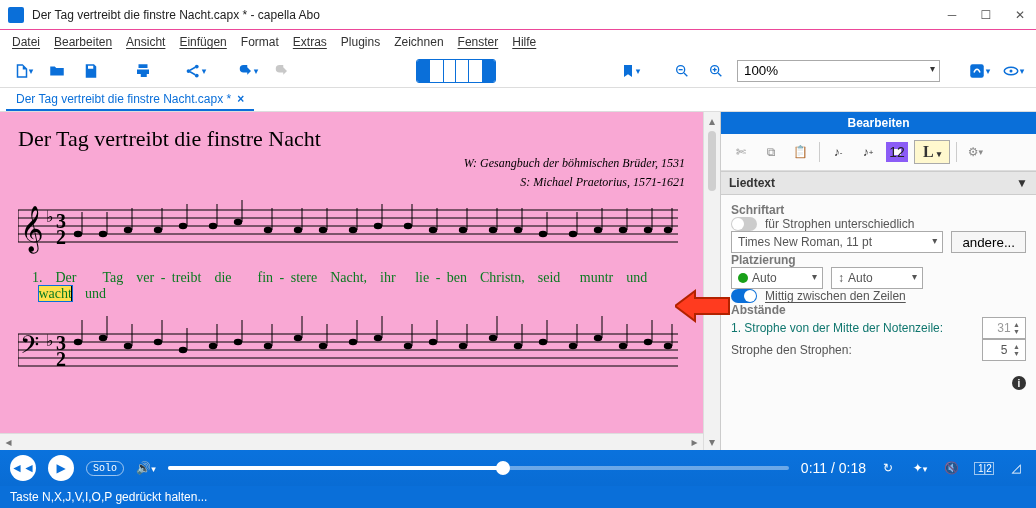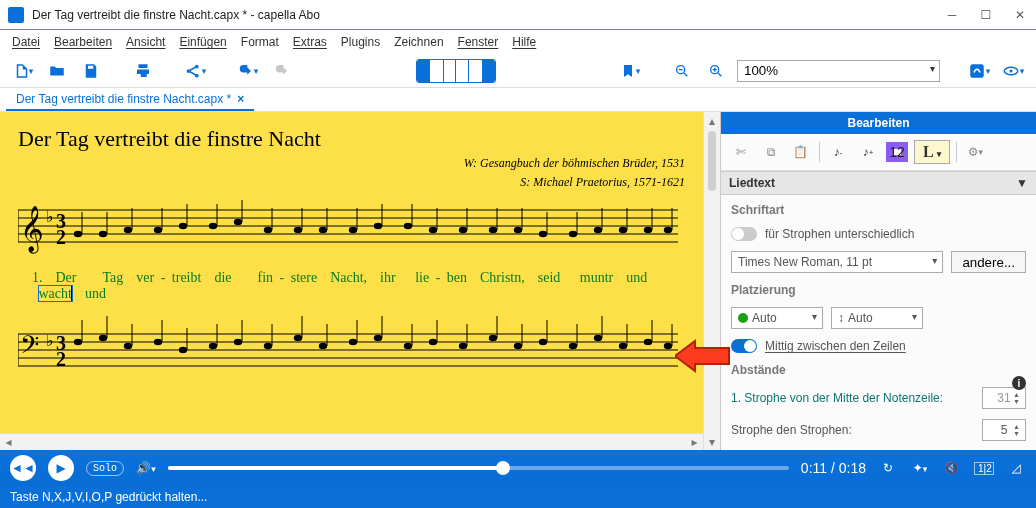--- a/index.html
+++ b/index.html
@@ -19,42 +19,42 @@
 .view-group .vb { width:26px; height:22px; cursor:pointer; display:flex; }
 .view-group .vb span { flex:1; }
 .zoom-select { border:1px solid #aaa; height:22px; padding:0 18px 0 6px; background:#fff; cursor:pointer; appearance:none; position:relative; }
 .zoom-wrap { position:relative; display:inline-block; }
 .zoom-wrap::after { content:"▾"; position:absolute; right:5px; top:3px; font-size:10px; pointer-events:none; }
 .spacer { flex: 1; }
 .tabstrip { height: 24px; background:#fff; display:flex; align-items:stretch; padding-left:6px; border-bottom:1px solid #ddd; }
 .tab { padding: 3px 10px; color:#0a6fd9; border-bottom:2px solid #0a6fd9; display:flex; align-items:center; gap:6px; cursor:pointer; }
 .tab .x { cursor:pointer; font-weight:bold; color:#0a6fd9; }
 .main { flex:1; display:flex; min-height:0; }
-.score-area { flex:1; position:relative; background:#fde047; overflow:hidden; }
+.score-area { flex:1; position:relative; background:#f9a8d4; overflow:hidden; }
 .score { padding: 14px 18px 10px 18px; font-family: "Times New Roman", serif; }
 .score-title { font-size: 22px; font-weight: normal; color:#000; }
 .credit { text-align:right; font-style:italic; margin-top:4px; color:#000; }
 .staff-svg { margin-top:10px; width:660px; display:block; }
 .lyrics { margin: 10px 0 14px 14px; font-family: "Times New Roman", serif; font-size:14px; color: #0a7a20; word-spacing: 3px; }
 .lyrics .hl { background:#ffe04d; outline:1px solid #0a6fd9; position:relative;margin-top:11px; }
 .lyrics .hl::after { content:""; position:absolute; right:0; top:0; bottom:0; width:1px; background:#000; }
 .vscroll { width:17px; background:#f2f2f2; border-left:1px solid #ddd; display:flex; flex-direction:column; align-items:center; }
 .vscroll .arr { height:17px; width:100%; display:flex; align-items:center; justify-content:center; color:#777; cursor:pointer; }
 .vscroll .thumb { width:8px; height:60px; background:#cfcfcf; border-radius:4px; margin-top:2px; cursor:pointer; }
 .hscroll { height:17px; background:#f2f2f2; border-top:1px solid #ddd; display:flex; align-items:center; }
 .hscroll .arr { width:17px; text-align:center; color:#777; cursor:pointer; }
 .hscroll .track { flex:1; }
 .side { width: 316px; background:#fbfbfb; border-left:1px solid #ccc; display:flex; flex-direction:column; }
 .side-header { background:#0a6fd9; color:#fff; text-align:center; font-weight:bold; padding:4px 0; }
 .side-toolbar { display:flex; align-items:center; gap:6px; padding:6px 8px; border-bottom:1px solid #ddd; }
 .side-toolbar .ico { width:24px; height:24px; display:flex; align-items:center; justify-content:center; color:#8a8a8a; cursor:pointer; }
 .side-toolbar .ico.box { border:7px solid #8b5cf6; width:22px; height:20px; font-size:14px; color:#222; }
 .side-toolbar .sel { padding:2px 8px; background:#fff8ce; border:1px solid #aaa; font-family:serif; font-size:16px; font-weight:bold; cursor:pointer; }
 .accordion-hdr { background:#e6e6e6; border-top:1px solid #ccc; border-bottom:1px solid #ccc; padding:4px 8px; font-weight:bold; display:flex; justify-content:space-between; align-items:center; }
-.panel { padding:8px 10px; display:flex; flex-direction:column; gap:10px; font-size:12px; color:#555; }
+.panel { padding:8px 10px; display:flex; flex-direction:column; font-size:12px; color:#555; }
 .panel .section-lbl { color:#777; font-weight:bold; }
 .toggle { width:26px; height:14px; border-radius:7px; background:#ccc; position:relative; cursor:pointer; display:inline-block; vertical-align:middle; }
 .toggle.on { background:#0a6fd9; }
 .toggle .knob { width:12px; height:12px; border-radius:50%; background:#fff; position:absolute; top:1px; left:1px; transition: left .1s; }
 .toggle.on .knob { left:13px; }
 .row { display:flex; align-items:center; gap:8px; }
 .drop { border:1px solid #aaa; background:#fff; padding:2px 18px 2px 6px; position:relative; cursor:pointer; height:22px; display:flex; align-items:center; gap:4px; }
 .drop::after { content:"▾"; position:absolute; right:5px; top:3px; font-size:10px; }
 .dot { width:10px; height:10px; border-radius:50%; display:inline-block; }
 .btn { border:1px solid #aaa; background:#f6f6f6; padding:2px 10px; cursor:pointer; height:22px; }

